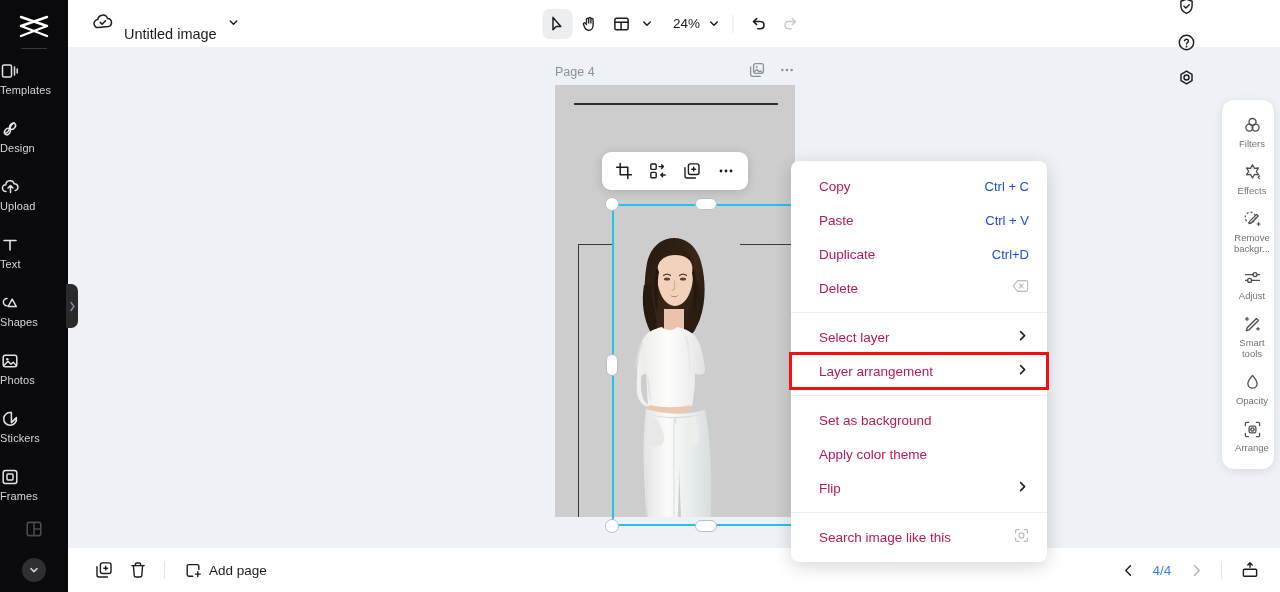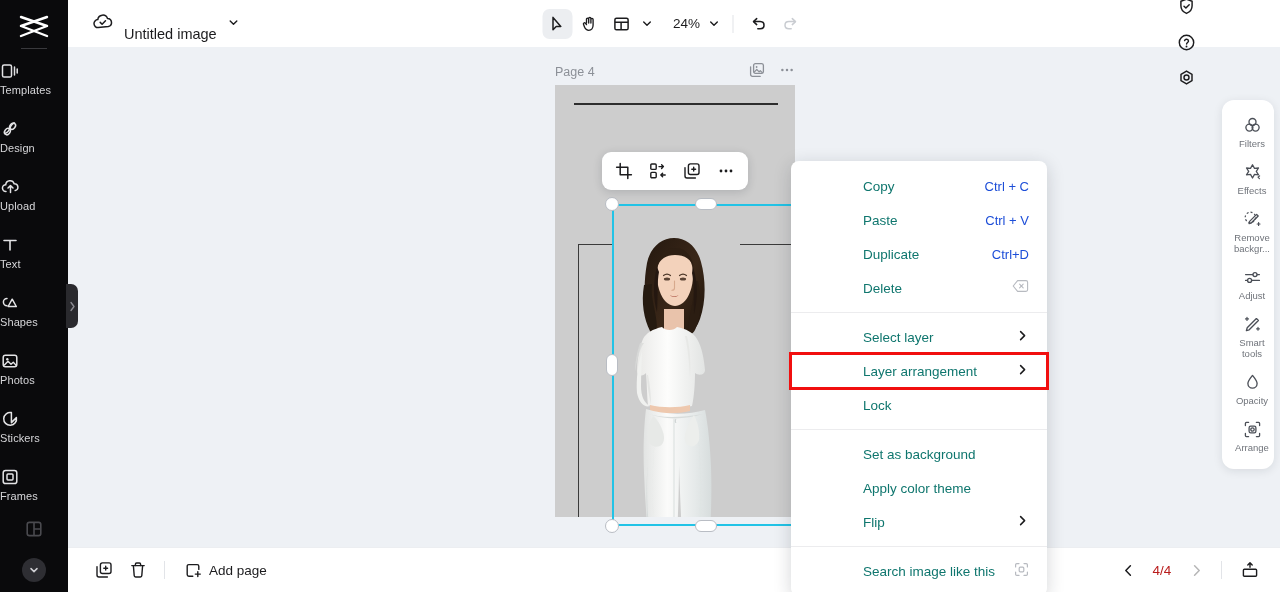--- a/index.html
+++ b/index.html
@@ -114,21 +114,21 @@
   
   .ctx-menu {
     position: absolute; left: 723px; top: 114px; width: 256px;
     background: #fff; border-radius: 8px; box-shadow: 0 4px 18px rgba(20,26,40,.18);
     padding: 8px 0 8px 0; z-index: 50;
   }
   .ctx-item {
     height: 34px; display: flex; align-items: center; justify-content: space-between;
     padding: 0 18px 0 28px; cursor: pointer; position: relative;
   }
-  .ctx-label { font-size: 13.5px; color: #0f766e; margin-left: 44px; }
+  .ctx-label { font-size: 13.5px; color: #be185d; }
   .ctx-shortcut { font-size: 13px; color: #1d4ed8; }
   .ctx-sep { height: 1px; background: #ececee; margin: 7px 0 7px 0; }
   .ctx-item.highlighted { outline: 3px solid #f10f0f; outline-offset: -1px; z-index: 2; }
 
   
   .right-panel {
     position: absolute; right: 6px; top: 53px; width: 52px;
     background: #fff; border-radius: 12px; box-shadow: 0 2px 10px rgba(20,26,40,.10);
     padding: 8px 0 10px 8px; z-index: 25;
   }
@@ -143,21 +143,21 @@
   .bottombar {
     position: absolute; left: 68px; right: 0; bottom: 0; height: 45px;
     background: #fff; display: flex; align-items: center; z-index: 30;
     border-top: 1px solid #eceef1;
   }
   .bb-left { display: flex; align-items: center; gap: 2px; padding-left: 20px; }
   .bb-btn { width: 32px; height: 30px; display: flex; align-items: center; justify-content: center; cursor: pointer; border-radius: 6px; }
   .add-page { display: flex; align-items: center; gap: 7px; padding: 0 10px; height: 30px; cursor: pointer; }
   .add-page span { font-size: 13.5px; color: #1c1c1e; }
   .bb-right { position: absolute; right: 14px; display: flex; align-items: center; gap: 4px; }
-  .pg-count { font-size: 13.5px; color: #b91c1c; min-width: 34px; text-align: center; }
+  .pg-count { font-size: 13.5px; color: #3b82f6; min-width: 34px; text-align: center; }
   .nav-btn { width: 26px; height: 26px; display: flex; align-items: center; justify-content: center; cursor: pointer; }
   .nav-btn.disabled { opacity: .32; }
 </style>
 </head>
 <body>
 
 <div class="app">
 
   <div class="sidebar">
     <div class="logo">
@@ -520,23 +520,20 @@
         </span>
       </div>
       <div class="ctx-item highlighted">
         <span class="ctx-label">Layer arrangement</span>
         <span>
           <svg width="13" height="13" viewBox="0 0 13 13">
               <path d="M4.6 2.6l4 4-4 4" stroke="#1c1c1e" stroke-width="1.5" fill="none" stroke-linecap="round" stroke-linejoin="round"></path>
             </svg>
         </span>
       </div>
-      <div class="ctx-item">
-        <span class="ctx-label">Lock</span>
-      </div>
 
       <div class="ctx-sep"></div>
 
       <div class="ctx-item">
         <span class="ctx-label">Set as background</span>
       </div>
       <div class="ctx-item">
         <span class="ctx-label">Apply color theme</span>
       </div>
       <div class="ctx-item">

